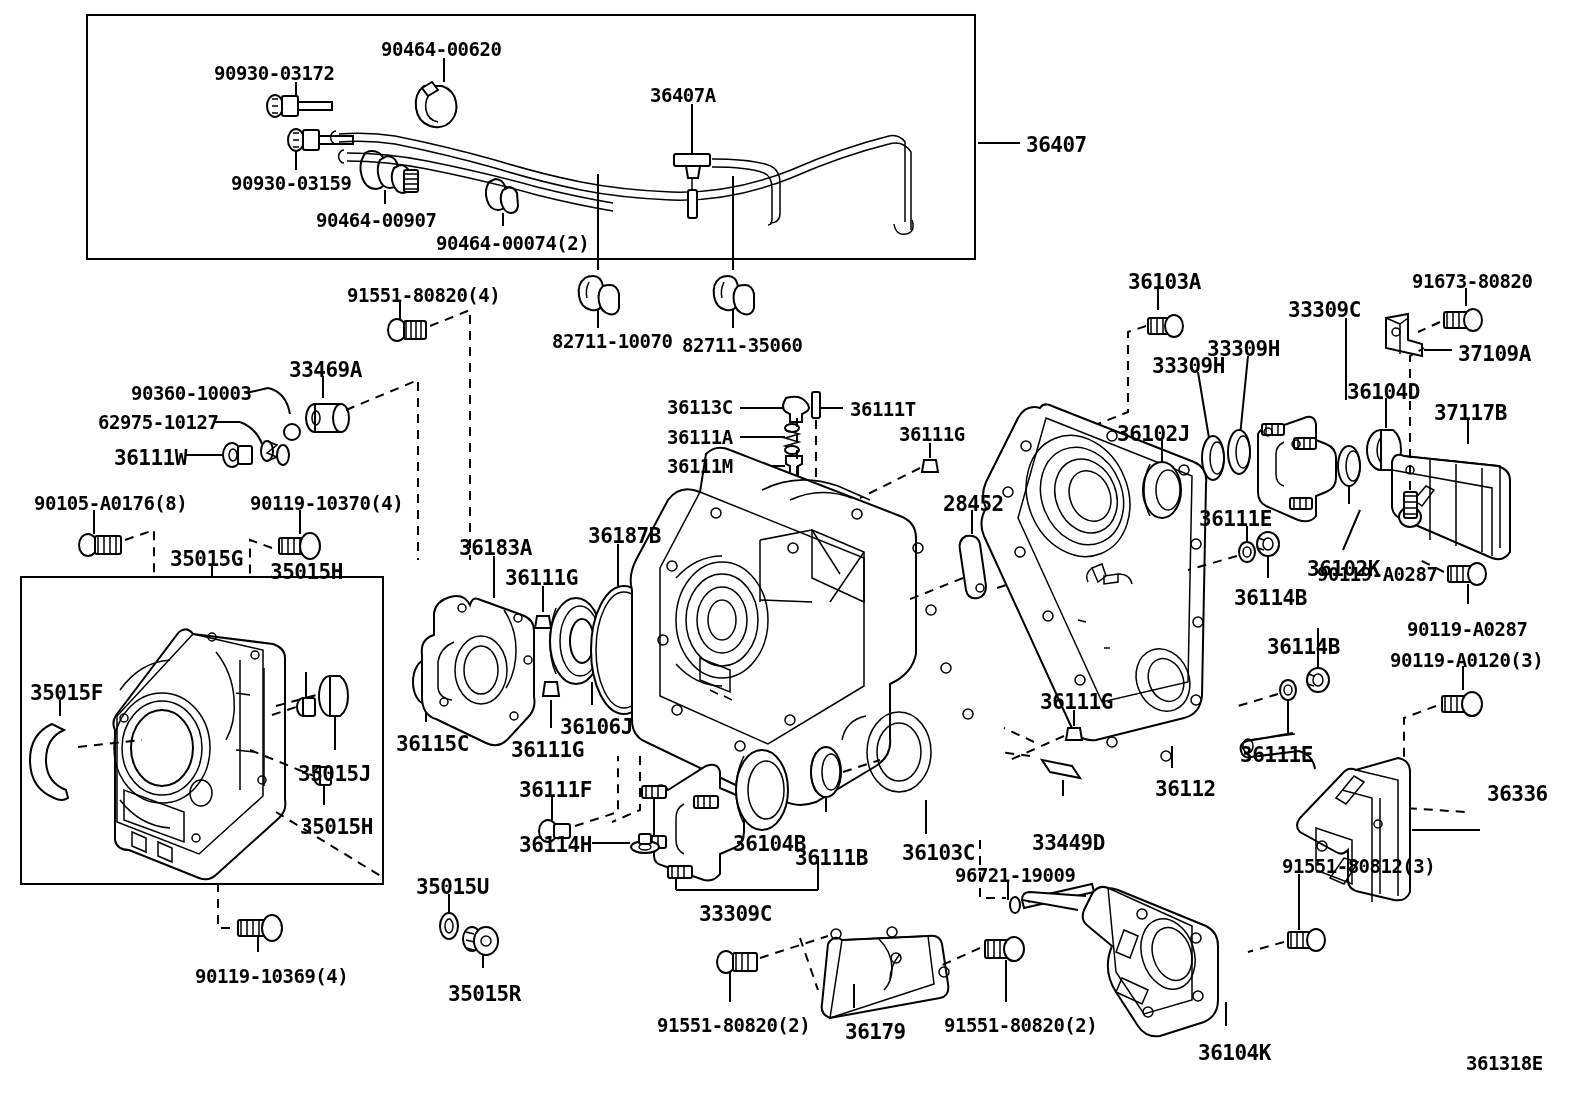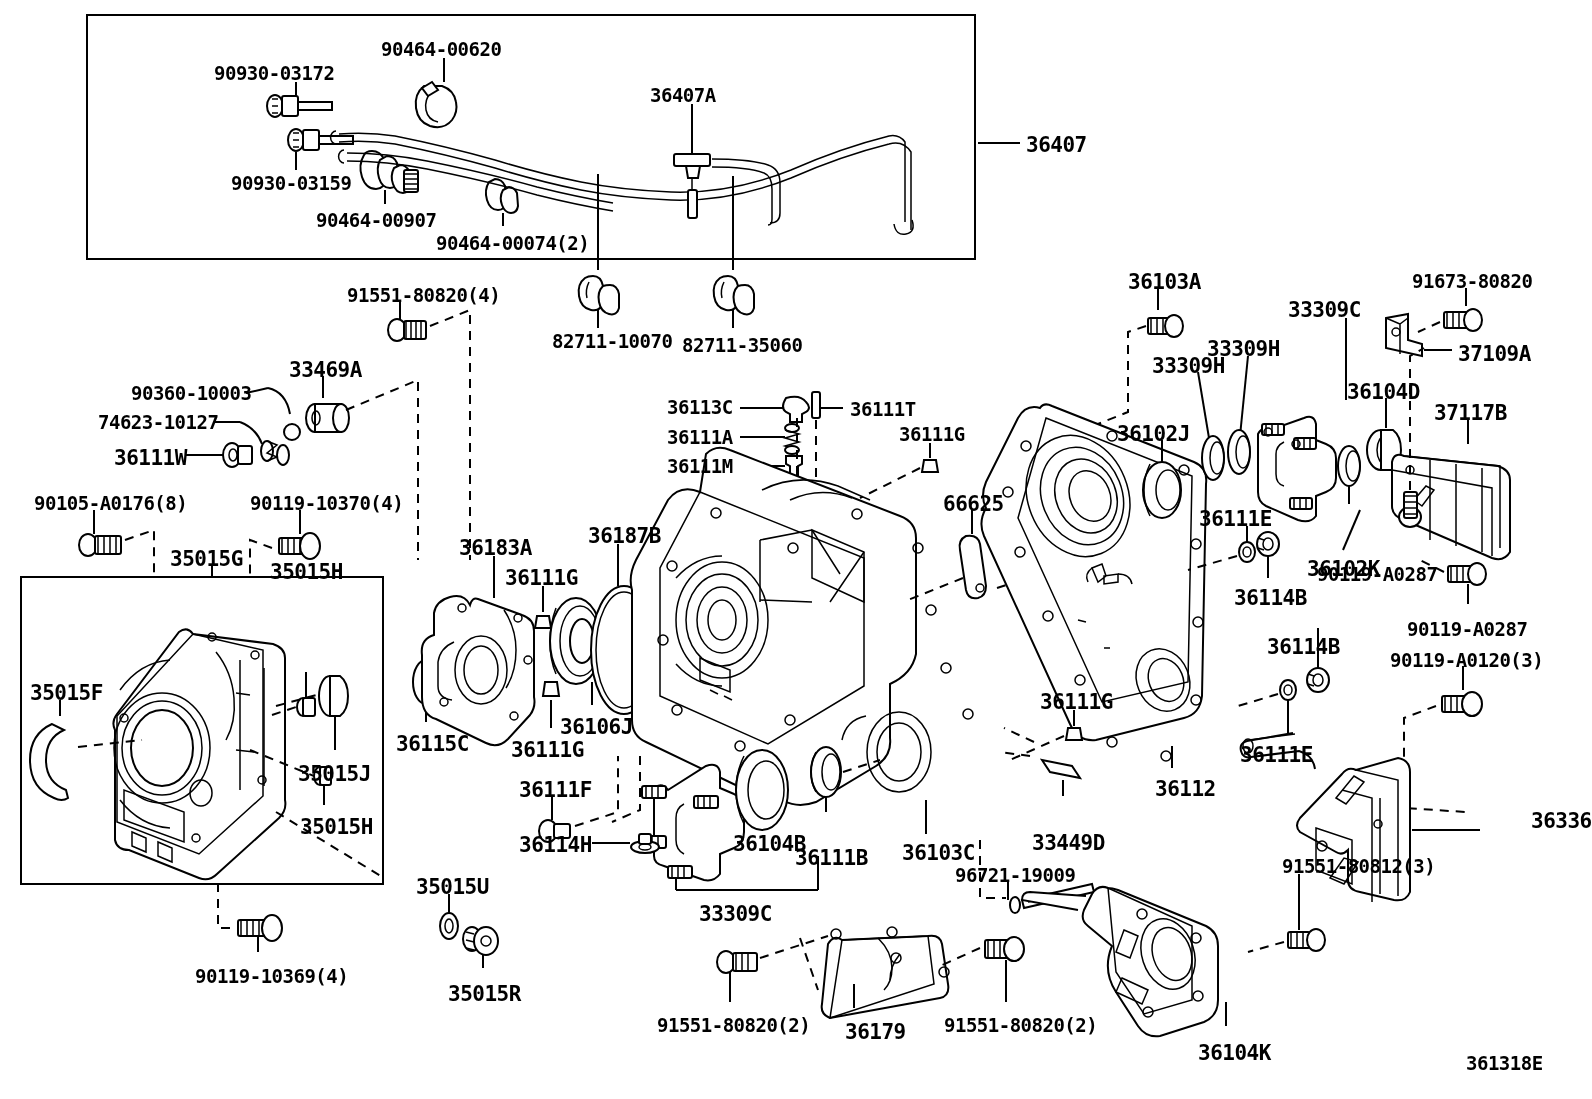--- a/index.html
+++ b/index.html
@@ -668,21 +668,21 @@
       <div class="lbl" style="left: 650px; top: 86px;">36407A</div>
       <div class="lbl" style="left: 231px; top: 174px;">90930-03159</div>
       <div class="lbl" style="left: 316px; top: 211px;">90464-00907</div>
       <div class="lbl" style="left: 436px; top: 234px;">90464-00074(2)</div>
       <div class="lbl lg" style="left: 1026px; top: 135px;">36407</div>
       <div class="lbl" style="left: 524px; top: 332px; margin-left: 28px;">82711-10070</div>
       <div class="lbl" style="left: 682px; top: 336px;">82711-35060</div>
       <div class="lbl" style="left: 347px; top: 286px;">91551-80820(4)</div>
       <div class="lbl lg" style="left: 289px; top: 360px;">33469A</div>
       <div class="lbl" style="left: 131px; top: 384px;">90360-10003</div>
-      <div class="lbl" style="left: 98px; top: 413px;">74623-10127</div>
+      <div class="lbl" style="left: 98px; top: 413px;">62975-10127</div>
       <div class="lbl lg" style="left: 114px; top: 448px;">36111W</div>
       <div class="lbl" style="left: 34px; top: 494px;">90105-A0176(8)</div>
       <div class="lbl" style="left: 250px; top: 494px;">90119-10370(4)</div>
       <div class="lbl lg" style="left: 170px; top: 549px;">35015G</div>
       <div class="lbl lg" style="left: 270px; top: 562px;">35015H</div>
       <div class="lbl lg" style="left: 30px; top: 683px;">35015F</div>
       <div class="lbl lg" style="left: 298px; top: 764px;">35015J</div>
       <div class="lbl lg" style="left: 300px; top: 817px;">35015H</div>
       <div class="lbl" style="left: 195px; top: 967px;">90119-10369(4)</div>
       <div class="lbl lg" style="left: 416px; top: 877px;">35015U</div>
@@ -696,21 +696,21 @@
       <div class="lbl lg" style="left: 519px; top: 780px;">36111F</div>
       <div class="lbl lg" style="left: 519px; top: 835px;">36114H</div>
       <div class="lbl lg" style="left: 699px; top: 904px;">33309C</div>
       <div class="lbl lg" style="left: 733px; top: 834px;">36104B</div>
       <div class="lbl lg" style="left: 795px; top: 848px;">36111B</div>
       <div class="lbl" style="left: 667px; top: 398px;">36113C</div>
       <div class="lbl" style="left: 667px; top: 428px;">36111A</div>
       <div class="lbl" style="left: 667px; top: 457px;">36111M</div>
       <div class="lbl" style="left: 850px; top: 400px;">36111T</div>
       <div class="lbl" style="left: 899px; top: 425px;">36111G</div>
-      <div class="lbl lg" style="left: 943px; top: 494px;">66625</div>
+      <div class="lbl lg" style="left: 943px; top: 494px;">28452</div>
       <div class="lbl lg" style="left: 1040px; top: 692px;">36111G</div>
       <div class="lbl lg" style="left: 902px; top: 843px;">36103C</div>
       <div class="lbl" style="left: 955px; top: 866px;">96721-19009</div>
       <div class="lbl lg" style="left: 1032px; top: 833px;">33449D</div>
       <div class="lbl lg" style="left: 1155px; top: 779px;">36112</div>
       <div class="lbl lg" style="left: 1128px; top: 272px;">36103A</div>
       <div class="lbl lg" style="left: 1288px; top: 300px;">33309C</div>
       <div class="lbl lg" style="left: 1207px; top: 339px;">33309H</div>
       <div class="lbl lg" style="left: 1152px; top: 356px;">33309H</div>
       <div class="lbl lg" style="left: 1117px; top: 424px;">36102J</div>
@@ -719,21 +719,21 @@
       <div class="lbl lg" style="left: 1199px; top: 509px;">36111E</div>
       <div class="lbl lg" style="left: 1234px; top: 588px;">36114B</div>
       <div class="lbl lg" style="left: 1267px; top: 637px;">36114B</div>
       <div class="lbl lg" style="left: 1240px; top: 745px;">36111E</div>
       <div class="lbl" style="left: 1412px; top: 272px;">91673-80820</div>
       <div class="lbl lg" style="left: 1458px; top: 344px;">37109A</div>
       <div class="lbl lg" style="left: 1434px; top: 403px;">37117B</div>
       <div class="lbl" style="left: 1317px; top: 565px;">90119-A0287</div>
       <div class="lbl" style="left: 1407px; top: 620px;">90119-A0287</div>
       <div class="lbl" style="left: 1390px; top: 651px;">90119-A0120(3)</div>
-      <div class="lbl lg" style="left: 1487px; top: 811px; margin-left: 44px;">36336</div>
+      <div class="lbl lg" style="left: 1487px; top: 784px;">36336</div>
       <div class="lbl" style="left: 1282px; top: 857px;">91551-80812(3)</div>
       <div class="lbl lg" style="left: 1198px; top: 1043px;">36104K</div>
       <div class="lbl" style="left: 657px; top: 1016px;">91551-80820(2)</div>
       <div class="lbl lg" style="left: 845px; top: 1022px;">36179</div>
       <div class="lbl" style="left: 944px; top: 1016px;">91551-80820(2)</div>
     </div>
 
   <div class="diagid" style="left:1466px; top:1052px;">361318E</div>
 
 </div>

